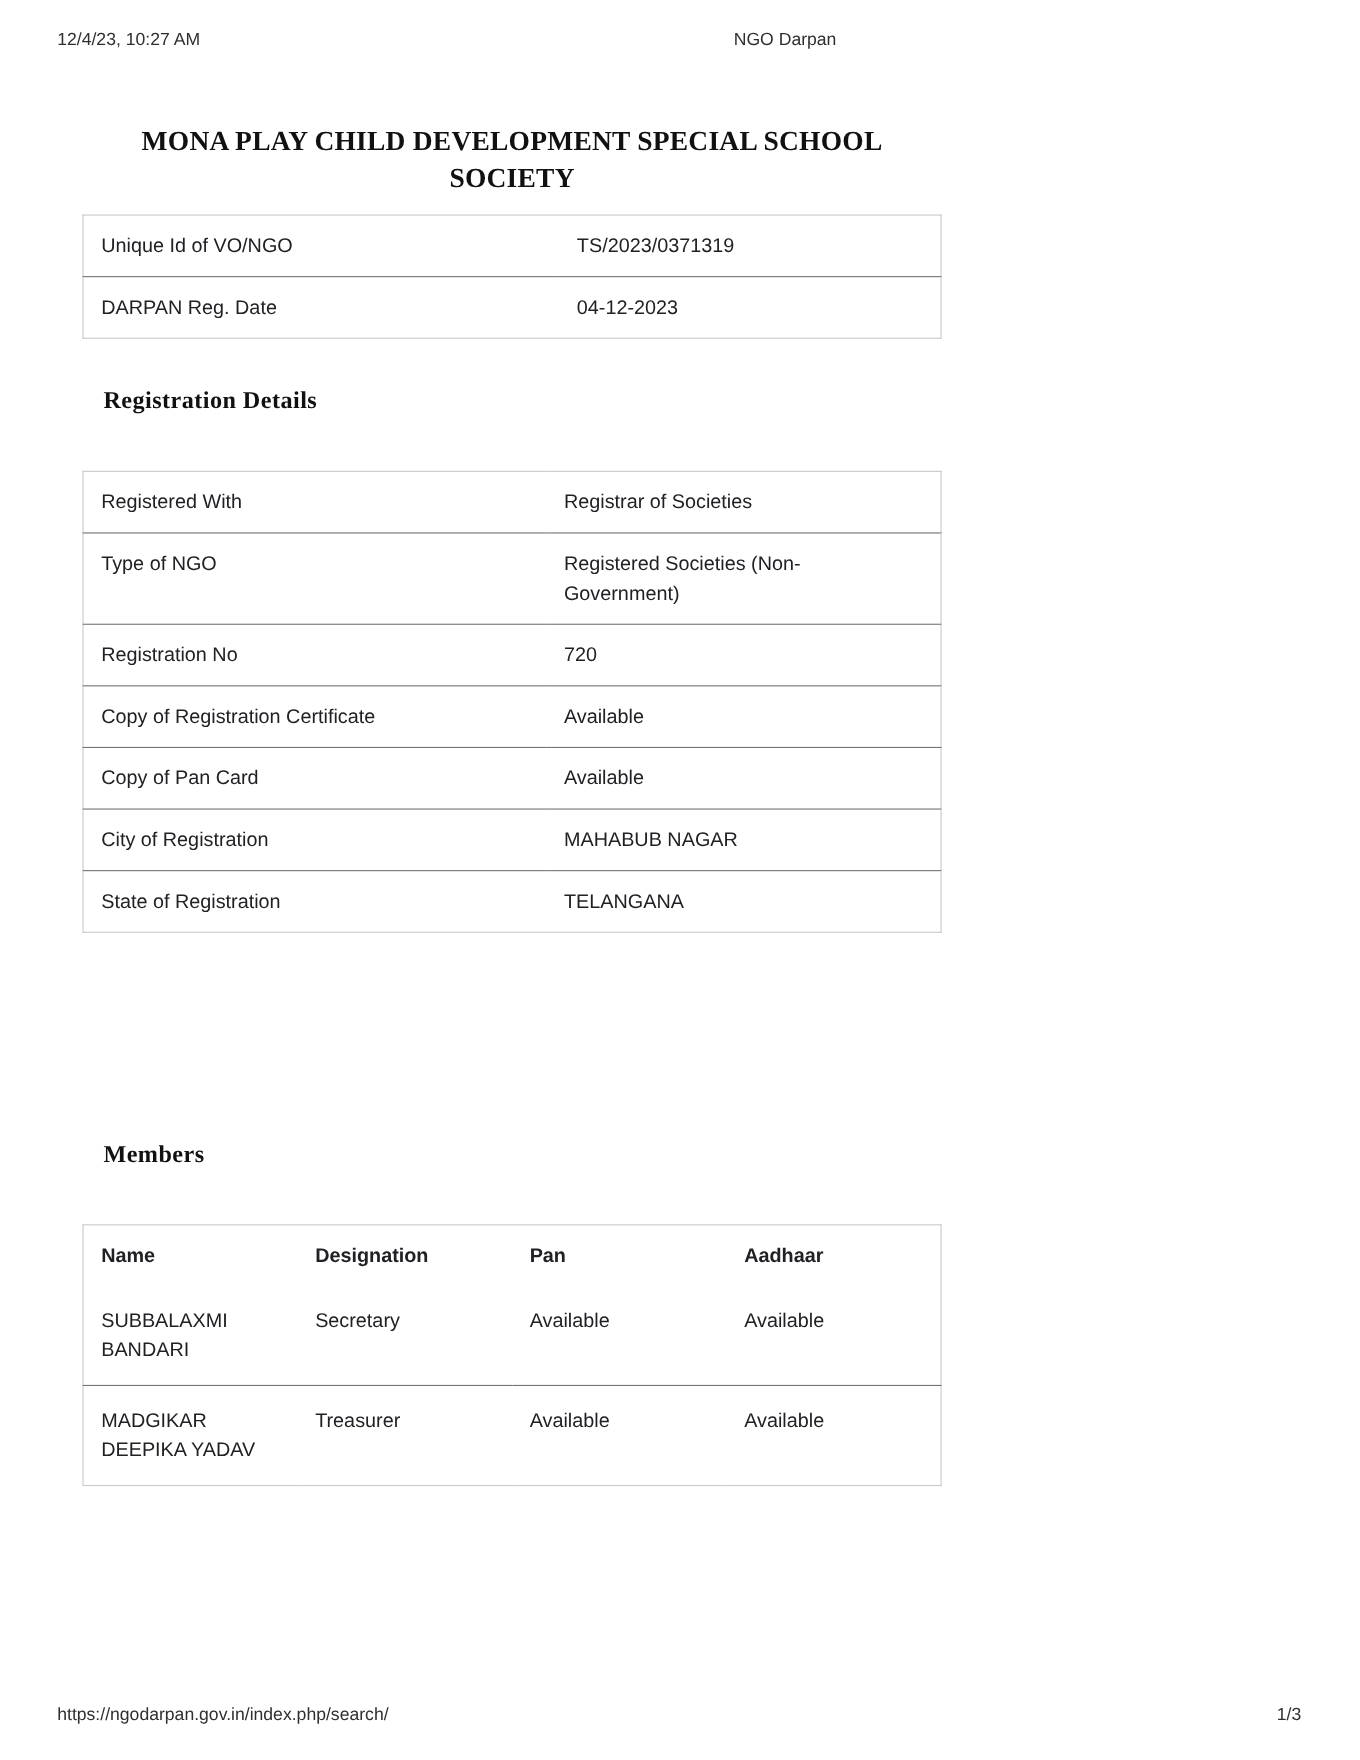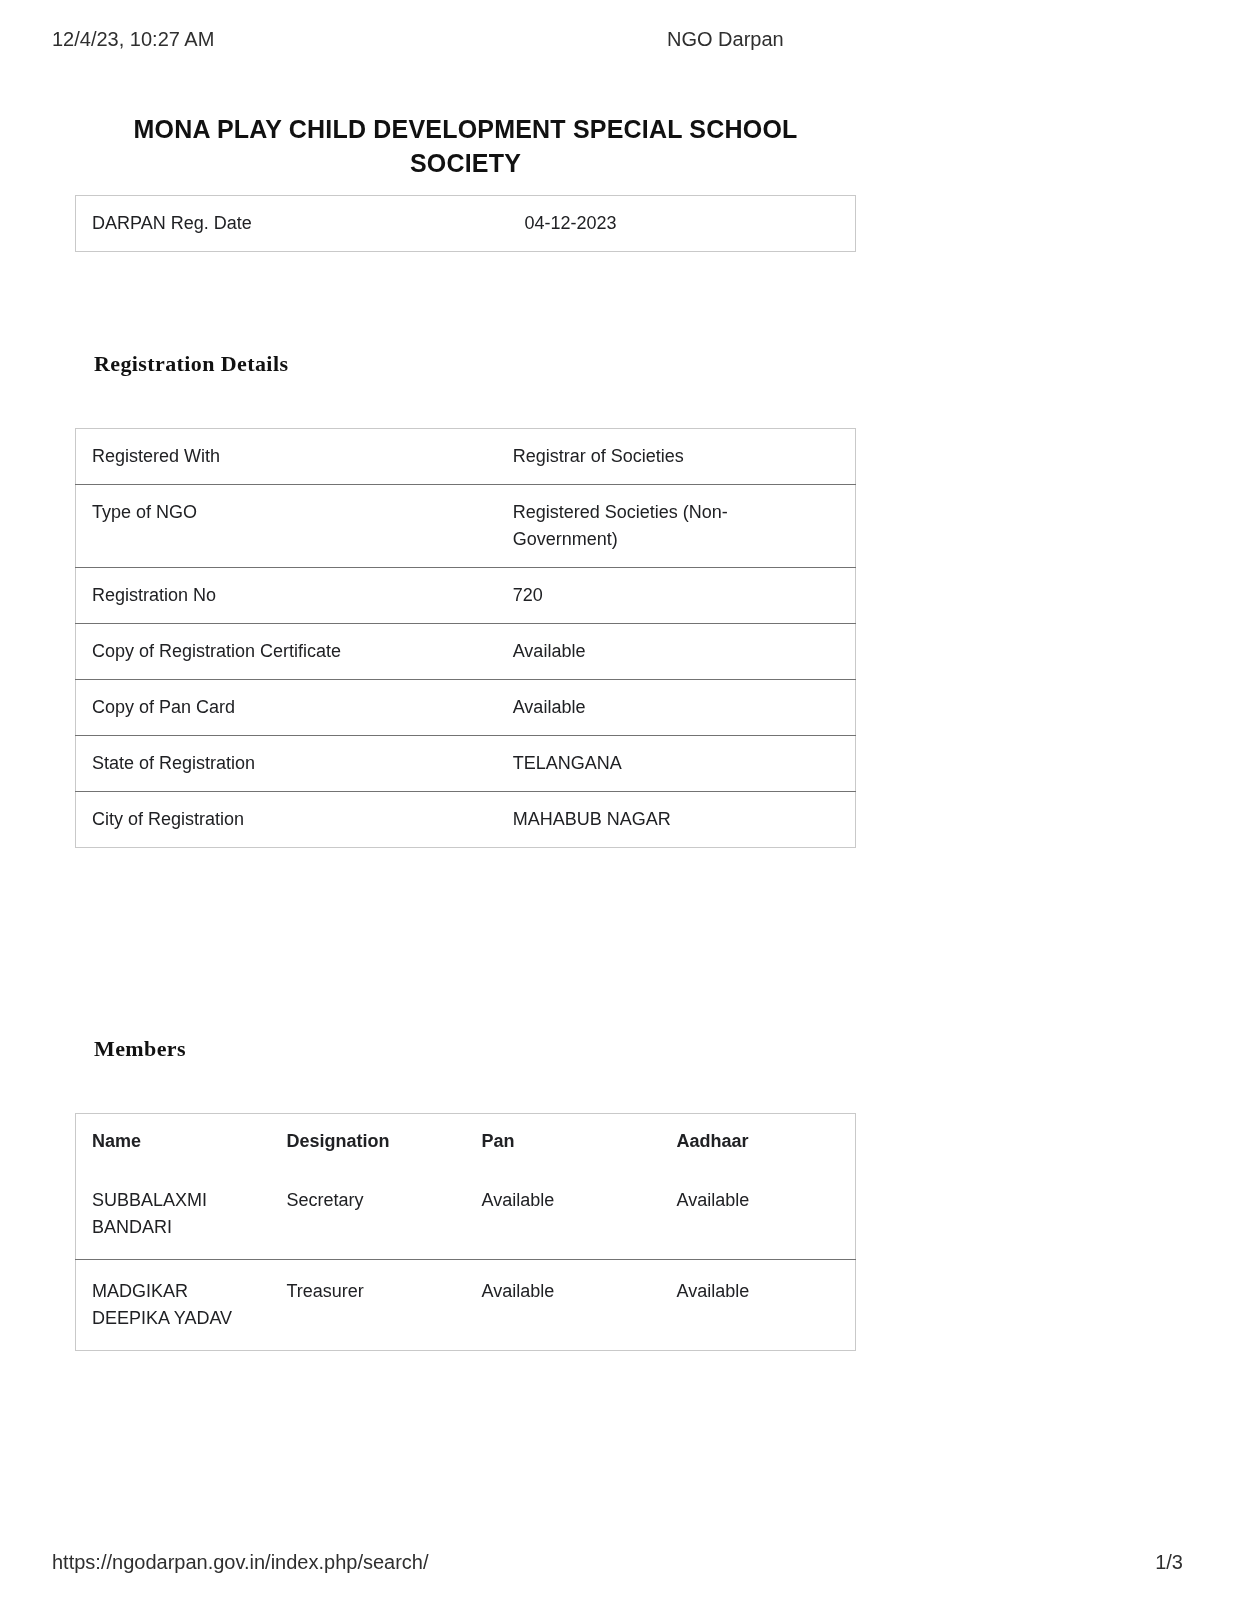--- a/index.html
+++ b/index.html
@@ -9,35 +9,35 @@
     width: 1236px;
     height: 1600px;
     background: #ffffff;
     font-family: "Liberation Sans", sans-serif;
     color: #202124;
     overflow: hidden;
   }
   
   .print-meta {
     position: absolute;
-    font-size: 20px;
+    font-size: 16px;
     color: #2f2f2f;
     white-space: nowrap;
   }
   .hdr-date  { left: 52px;  top: 28px; }
   .hdr-title { left: 667px; top: 28px; }
   .ftr-url   { left: 52px;  top: 1551px; }
   .ftr-page  { right: 53px; top: 1551px; margin-left: 24px; }
 
   
   .ngo-title {
     position: absolute;
     left: 75px; top: 112px; width: 781px;
     text-align: center;
-    font-family: Liberation Sans, sans-serif;
+    font-family: Liberation Serif, serif;
     font-weight: bold;
     font-size: 25px;
     line-height: 34px;
     color: #111111;
     letter-spacing: 0.2px;
   }
   .section-heading {
     position: absolute;
     left: 94px;
     font-family: Liberation Serif, serif;
@@ -84,20 +84,24 @@
 <div class="page">
 
   <span class="print-meta hdr-date">12/4/23, 10:27 AM</span>
   <span class="print-meta hdr-title">NGO Darpan</span>
 
   <h1 class="ngo-title">MONA PLAY CHILD DEVELOPMENT SPECIAL SCHOOL SOCIETY</h1>
 
   <table class="doc t-summary">
     <tbody>
       <tr>
+        <td class="c-label preline">Unique Id of VO/NGO</td>
+        <td class="c-value preline">TS/2023/0371319</td>
+      </tr>
+      <tr>
         <td class="c-label preline">DARPAN Reg. Date</td>
         <td class="c-value preline">04-12-2023</td>
       </tr>
     </tbody>
   </table>
 
   <h2 class="section-heading h-registration">Registration Details</h2>
 
   <table class="doc t-registration">
     <tbody>
@@ -116,26 +120,26 @@
       </tr>
       <tr>
         <td class="c-label preline">Copy of Registration Certificate</td>
         <td class="c-value preline">Available</td>
       </tr>
       <tr>
         <td class="c-label preline">Copy of Pan Card</td>
         <td class="c-value preline">Available</td>
       </tr>
       <tr>
+        <td class="c-label preline">City of Registration</td>
+        <td class="c-value preline">MAHABUB NAGAR</td>
+      </tr>
+      <tr>
         <td class="c-label preline">State of Registration</td>
         <td class="c-value preline">TELANGANA</td>
-      </tr>
-      <tr>
-        <td class="c-label preline">City of Registration</td>
-        <td class="c-value preline">MAHABUB NAGAR</td>
       </tr>
     </tbody>
   </table>
 
   <h2 class="section-heading h-members">Members</h2>
 
   <table class="doc t-members">
     <thead>
       <tr>
         <th>Name</th>

